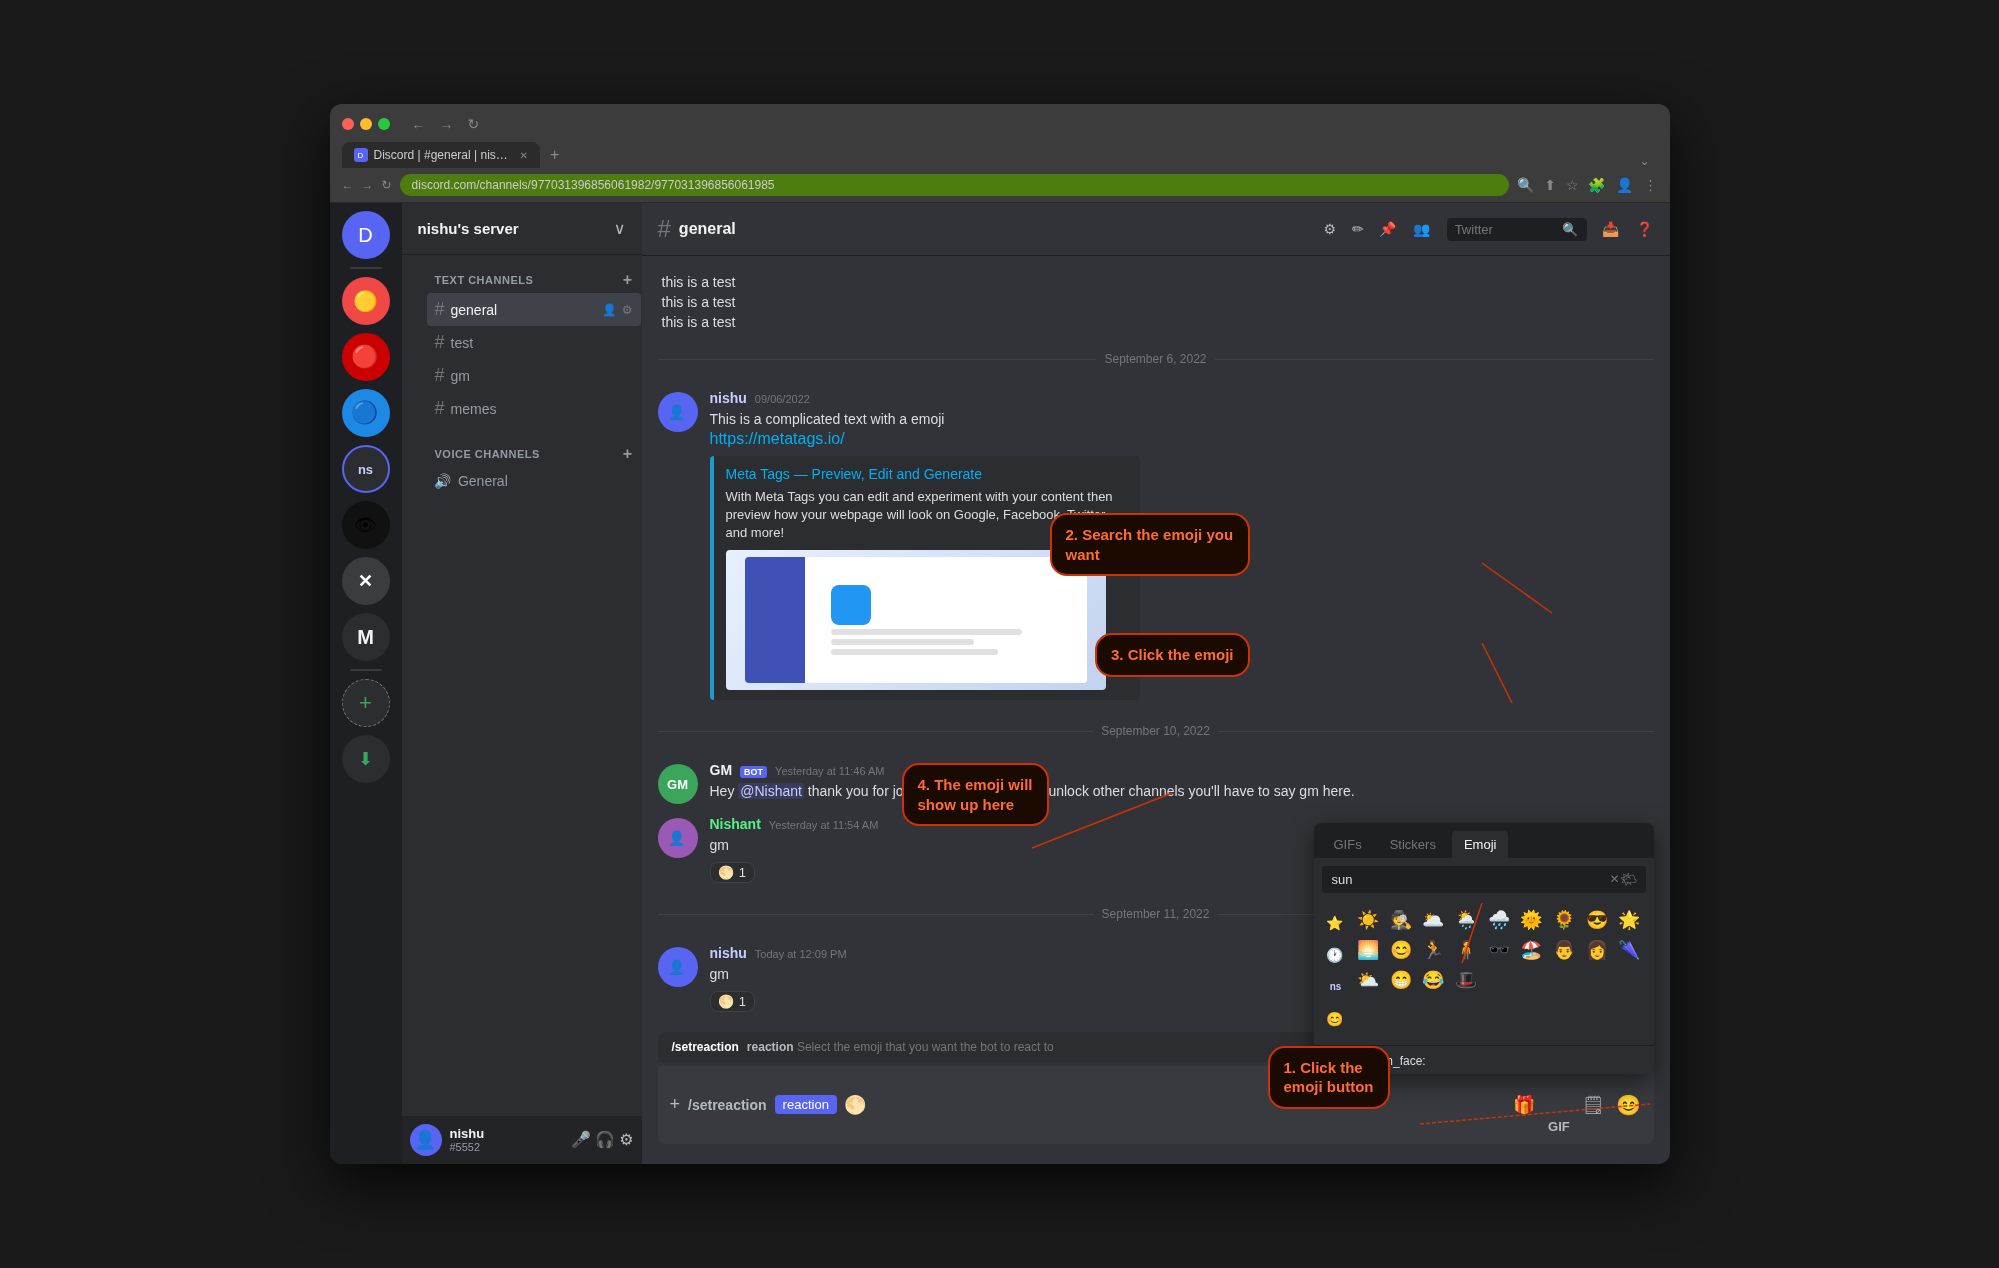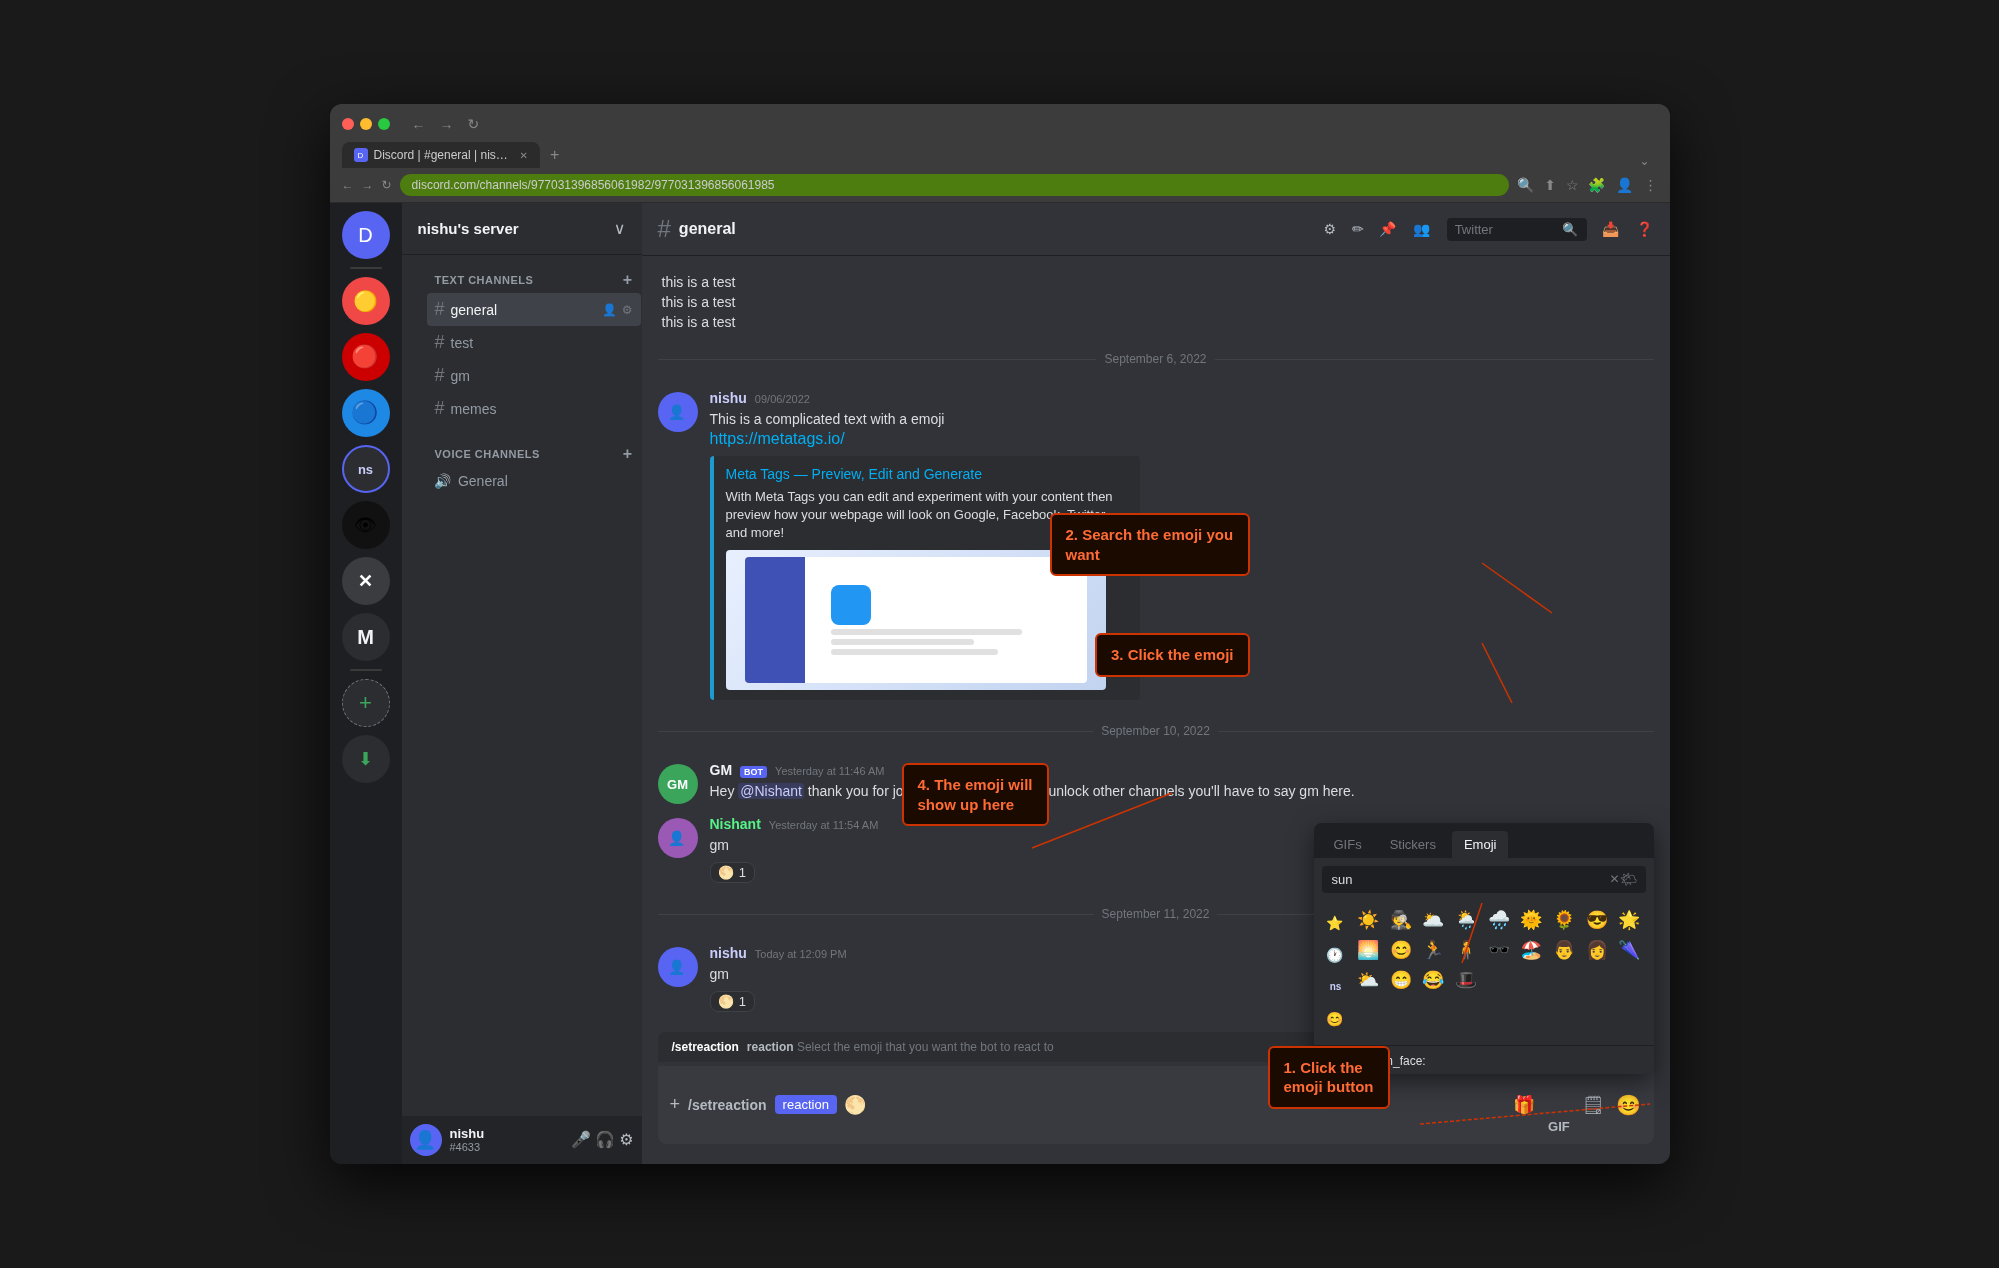--- a/index.html
+++ b/index.html
@@ -478,21 +478,21 @@
       font-size: 12px;
       color: #dbdee1;
       border-top: 1px solid #1e1f22;
     }
     
     .annotation {
       position: absolute;
       background: #1a0a00;
       color: #ff6b35;
       border: 2px solid #cc3300;
-      border-radius: 6px;
+      border-radius: 17px;
       padding: 10px 14px;
       font-size: 15px;
       font-weight: 600;
       line-height: 1.3;
       z-index: 200;
       pointer-events: none;
     }
     
     ::-webkit-scrollbar { width: 6px; }
     ::-webkit-scrollbar-track { background: #2b2d31; }
@@ -633,21 +633,21 @@
           <span>General</span>
         </div>
       </div>
 
       <div class="user-area">
         <div class="user-avatar">
           <span style="font-size:18px;">👤</span>
         </div>
         <div class="user-info">
           <div class="user-name">nishu</div>
-          <div class="user-disc">#4633</div>
+          <div class="user-disc">#5552</div>
         </div>
         <div class="user-controls">
           <span style="font-size:16px; cursor:pointer;">🎤</span>
           <span style="font-size:16px; cursor:pointer;">🎧</span>
           <span style="font-size:16px; cursor:pointer;">⚙</span>
         </div>
       </div>
     </div>
 
     <div class="main-chat">

